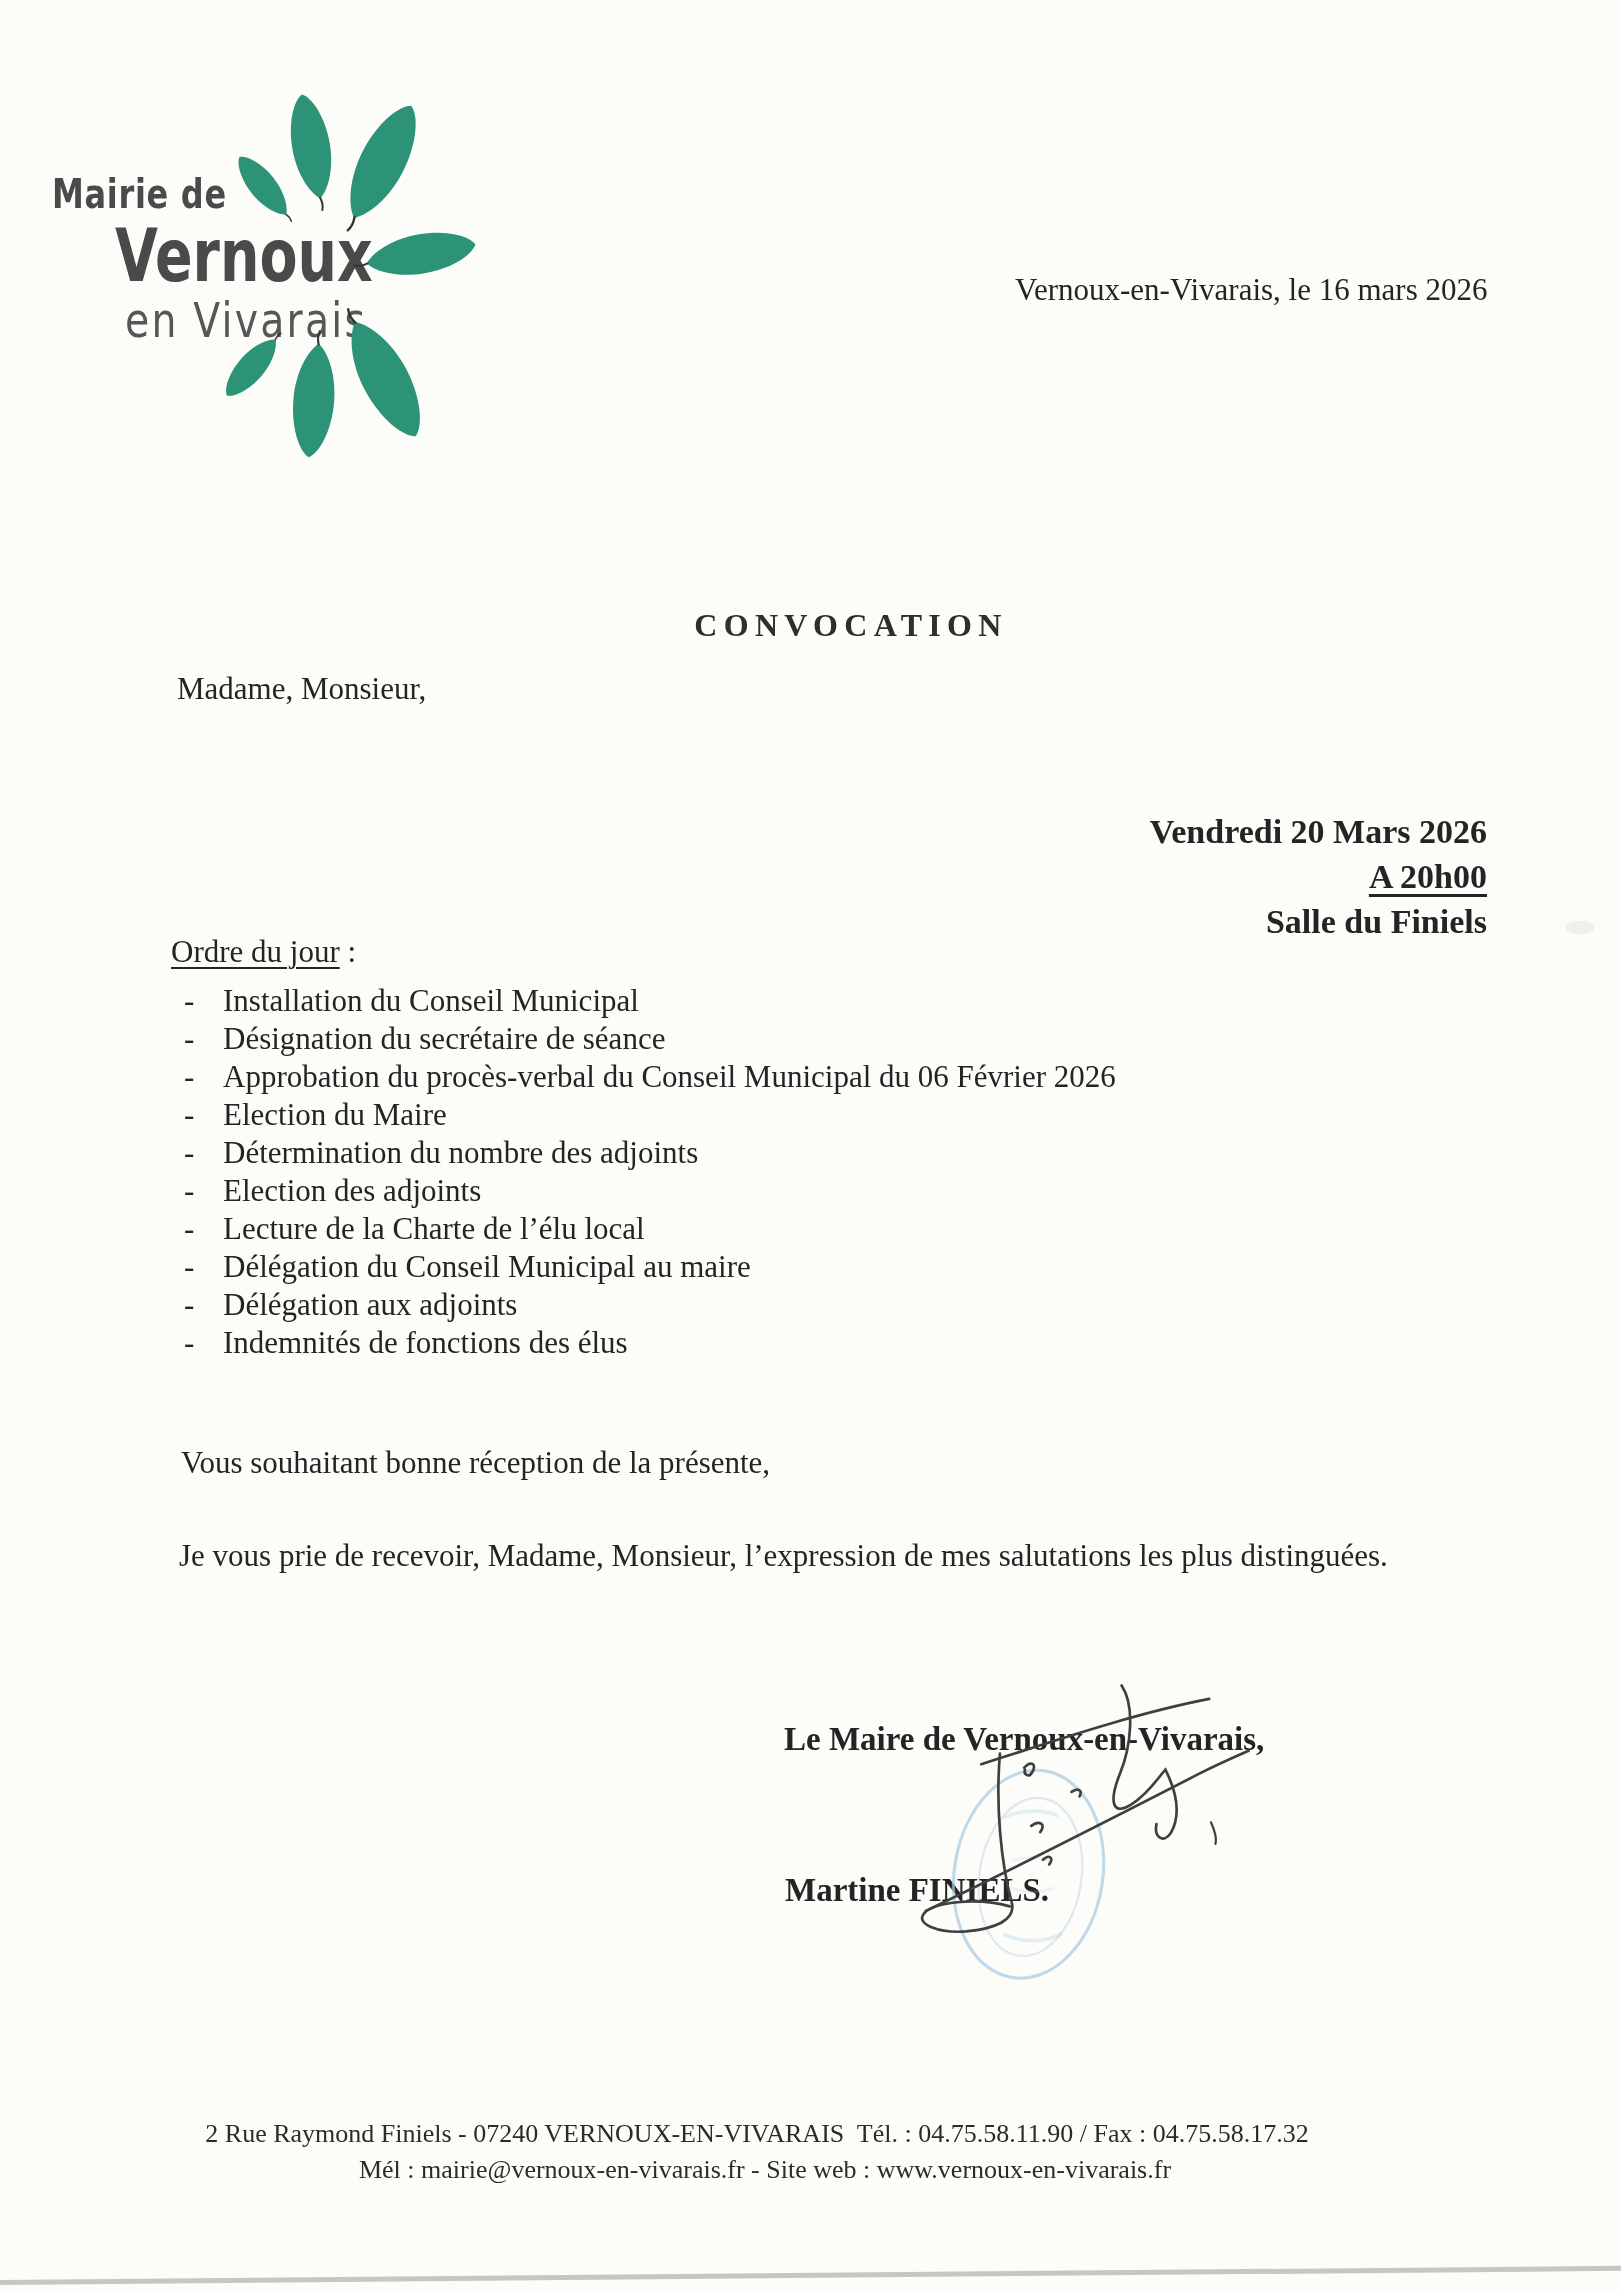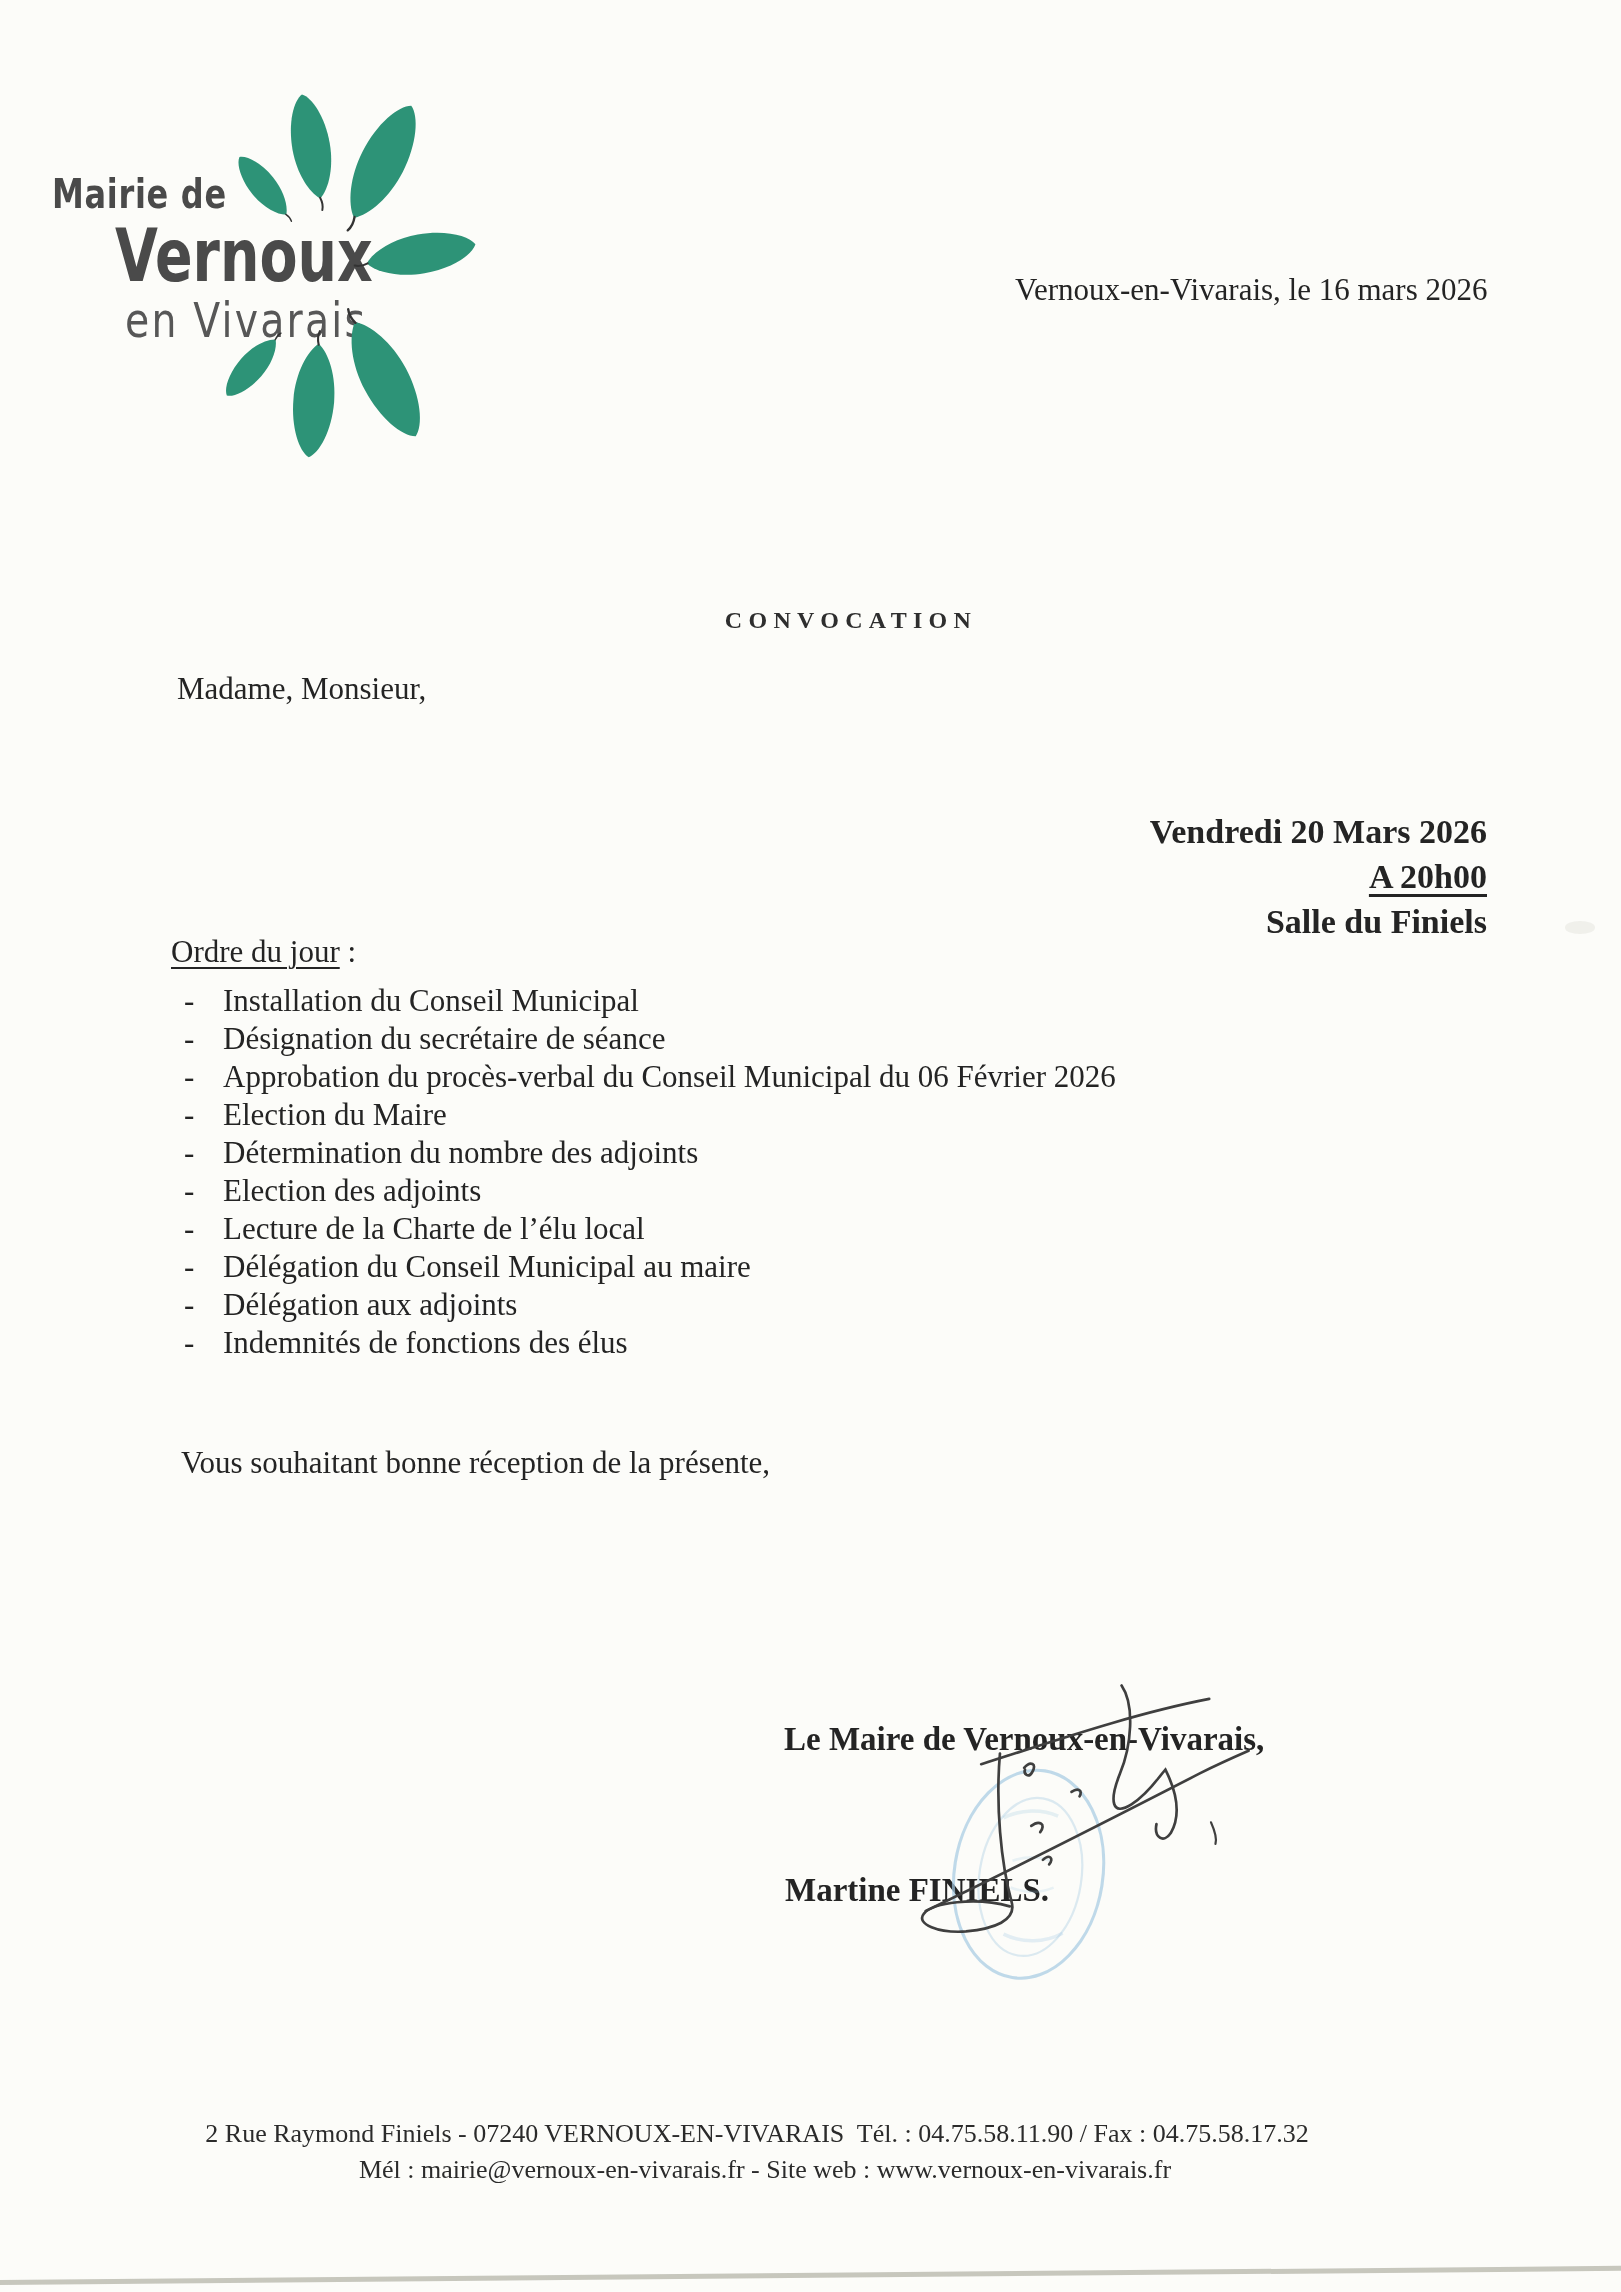--- a/index.html
+++ b/index.html
@@ -14,21 +14,21 @@
   .logo-l1{left:52px; top:170px; font-size:41px; font-weight:700; letter-spacing:0.9px;
            transform:scaleX(.78); transform-origin:left top;}
   .logo-l2{left:115px; top:213px; font-size:73px; font-weight:700; letter-spacing:0px;
            transform:scaleX(.76); transform-origin:left top;}
   .logo-l3{left:125px; top:292px; font-size:48px; font-weight:400; color:#575757;
            letter-spacing:2.7px; transform:scaleX(.82); transform-origin:left top;}
   
   .date-line{left:1015px; top:271px; font-size:32px;}
   
   .title-wrap{left:215px; top:607px; width:1272px; text-align:center;}
-  .title-text{font-size:24px; font-weight:700; letter-spacing:6.3px; color:#2e2e2e;}
+  .title-text{font-size:32px; font-weight:700; letter-spacing:6.3px; color:#2e2e2e;}
   
   .body-text{font-size:31px; line-height:1.2;}
   .salutation{left:177px; top:670px;}
   .invite{left:184px; top:758px; width:1299px;}
   .meeting-wrap{left:215px; top:809px; width:1272px; text-align:right; font-weight:700;}
   .meeting-line{font-size:34px; line-height:45px;}
   .meeting-time{text-decoration:underline; text-decoration-thickness:3.1px; text-underline-offset:6.3px;}
   .agenda-head{left:171px; top:933px;}
   .agenda-head .u{text-decoration:underline; text-decoration-thickness:2.2px; text-underline-offset:5.4px;}
   ul.agenda{left:184px; top:982px; margin:0; padding:0; list-style:none;}
@@ -131,20 +131,21 @@
         <span class="dash">-</span>
         <span>Délégation aux adjoints</span>
       </li>
     <li>
         <span class="dash">-</span>
         <span>Indemnités de fonctions des élus</span>
       </li>
   </ul>
 
   <div class="abs closing1 body-text">Vous souhaitant bonne réception de la présente,</div>
+  <div class="abs closing2 body-text">Je vous prie de recevoir, Madame, Monsieur, l’expression de mes salutations les plus distinguées.</div>
 
   <div class="abs sig-title">Le Maire de Vernoux-en-Vivarais,</div>
   <div class="abs sig-name">Martine FINIELS.</div>
 
   <svg class="abs" style="left:896px; top:1673px;" width="385" height="313" viewBox="0 0 430 350">
 
     <g stroke="#a5cbe3" fill="none">
       <ellipse cx="148" cy="225" rx="83" ry="117" transform="rotate(9 148 225)" stroke-width="3.5" opacity="0.7"></ellipse>
       <ellipse cx="150" cy="228" rx="57" ry="89" transform="rotate(9 150 228)" stroke-width="2.5" opacity="0.38"></ellipse>
       <path d="M120,292 C140,302 166,302 186,291" stroke-width="4" opacity="0.3"></path>

